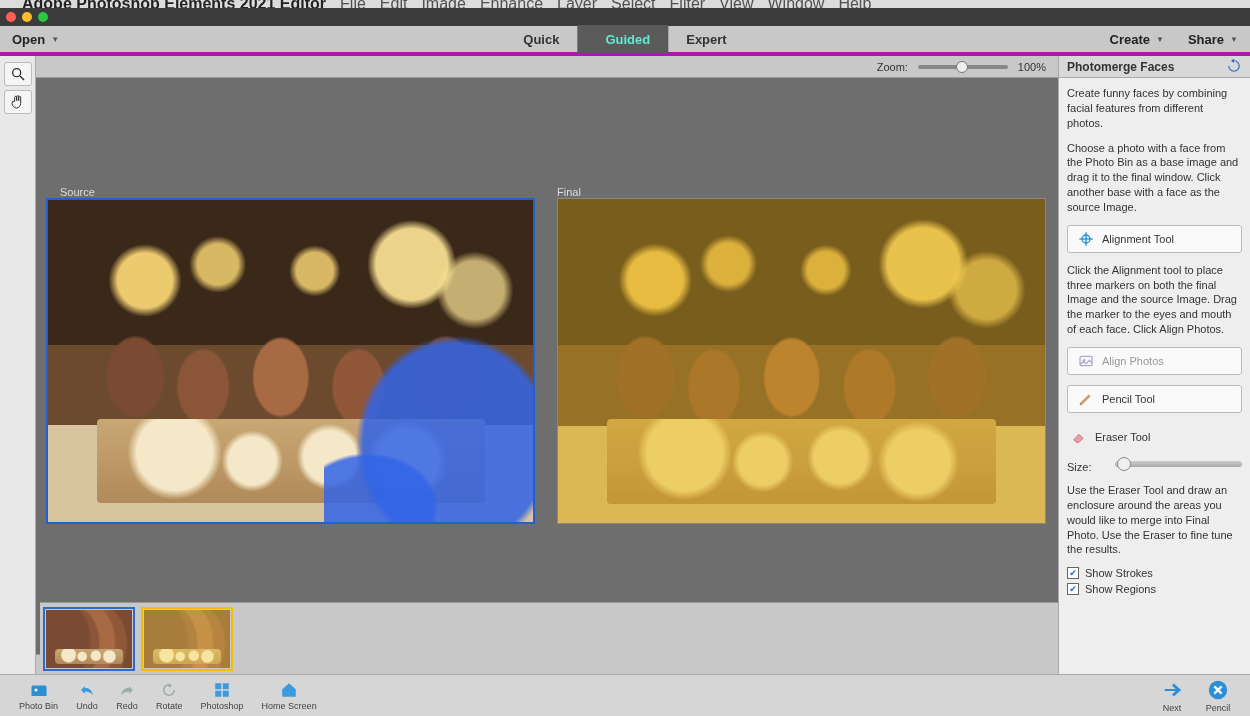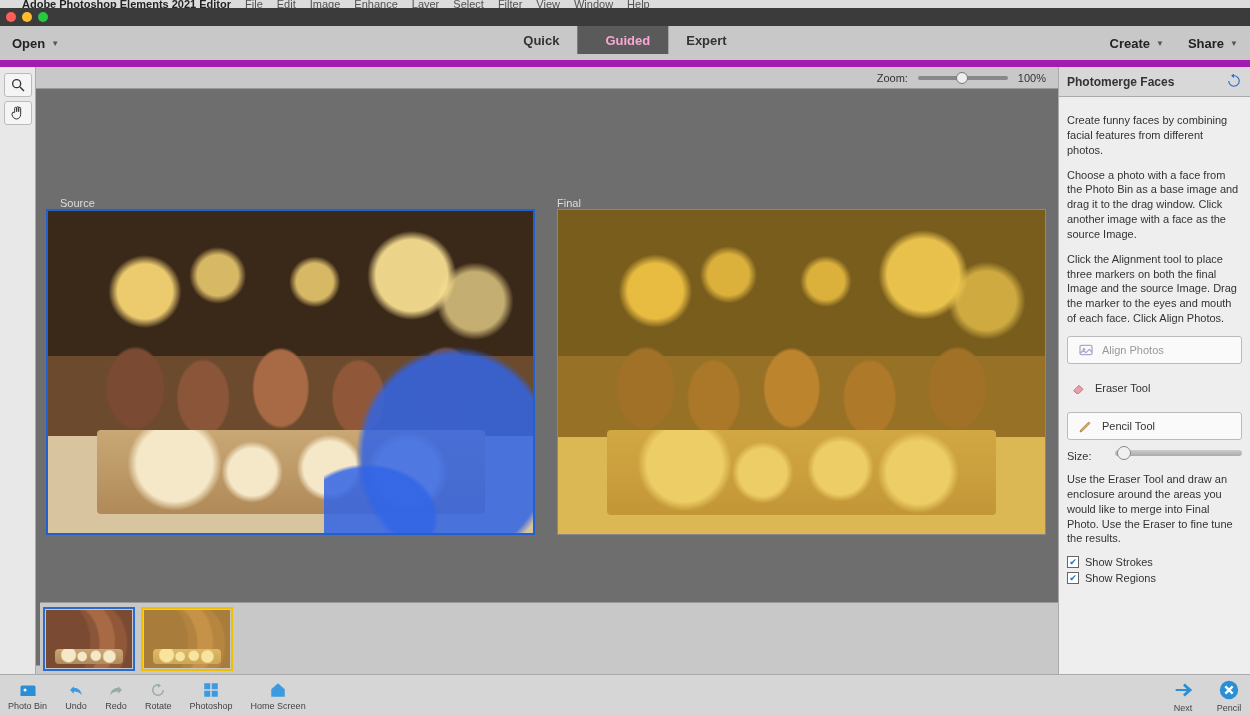--- a/index.html
+++ b/index.html
@@ -1,38 +1,38 @@
 <!DOCTYPE html>
 <html><head>
 <meta charset="utf-8">
 <style>
 * { margin: 0; padding: 0; box-sizing: border-box; font-family: -apple-system, "Helvetica Neue", Arial, sans-serif; }
 body { width: 1250px; height: 716px; background: #d0d0d0; overflow: hidden; position: relative; }
 
 
-.menubar { height: 8px; background: #dcdcdc; display: flex; align-items: center; padding: 0 8px; font-size: 11px; color: #505050; gap: 14px; overflow: hidden; }
+.menubar { height: 8px; background: #dcdcdc; display: flex; align-items: center; padding: 0 8px; font-size: 16px; color: #505050; gap: 14px; overflow: hidden; }
 .menubar .apple { font-size: 12px; }
 .menubar .appname { font-weight: bold; color: #222; }
 .menubar .mi { cursor: default; }
 
 
 .titlebar { height: 18px; background: #3b3b3b; display: flex; align-items: center; padding-left: 6px; }
 .traffic { display: flex; gap: 6px; }
 .traffic span { width: 10px; height: 10px; border-radius: 50%; display: block; }
 .tl-close { background: #ff5f57; }
 .tl-min { background: #ffbd2e; }
 .tl-max { background: #28c940; }
 
 
-.main-toolbar { height: 41px; background: #c8c8c8; border-bottom: 7px solid #a21caf; display: flex; font-size: 13px; color: #222; }
+.main-toolbar { height: 30px; background: #c8c8c8; border-bottom: 4px solid #a21caf; display: flex; align-items: center; font-size: 13px; color: #222; }
 .open-btn { padding: 0 12px; height: 100%; display: flex; align-items: center; gap: 6px; font-weight: bold; cursor: default; }
 .tri-down { font-size: 8px; color: #555; }
 .mode-tabs { margin-left: auto; margin-right: auto; position: absolute; left: 50%; transform: translateX(-50%); display: flex; height: 28px; }
 .mode-tab { padding: 0 18px; display: flex; align-items: center; font-weight: bold; color: #333; cursor: default; }
-.mode-tab.active { background: #5a5a5a; color: #f9a8d4; padding-left: 28px; }
+.mode-tab.active { background: #5a5a5a; color: #5eead4; padding-left: 28px; }
 .right-btns { margin-left: auto; display: flex; height: 100%; }
 .right-btn { padding: 12px 12px; display: flex; align-items: center; gap: 6px; font-weight: bold; cursor: default; }
 
 
 .workspace { display: flex; height: 618px; }
 
 
 .toolrail { width: 36px; background: #e8e8e8; border-right: 1px solid #aaa; display: flex; flex-direction: column; align-items: center; padding-top: 6px; gap: 4px; }
 .toolrail .t { width: 28px; height: 24px; display: flex; align-items: center; justify-content: center; border: 1px solid #bbb; background: #f5f5f5; border-radius: 3px; cursor: default; }
 .toolrail svg { width: 16px; height: 16px; }
@@ -84,44 +84,44 @@
 }
 
 .yellowov { position: absolute; inset: 0; background: rgba(230,200,50,.45); mix-blend-mode: multiply; }
 .yellowov2 { position: absolute; inset: 0; background: rgba(255,220,80,.35); }
 
 .panel-footer { height: 20px; background: #c8c8c8; border-top: 1px solid #999; display:flex; justify-content:flex-end; align-items:center; padding-right:8px; gap:8px; font-size:11px; color:#444;}
 .panel-footer .ic { cursor:default; }
 
 
 .sidepanel { width: 192px; background: #eeeeee; border-left: 1px solid #aaa; display: flex; flex-direction: column; font-size: 11px; color: #333; }
-.sp-head { height: 30px; background: #d8d8d8; border-bottom: 1px solid #aaa; display:flex; align-items:center; padding: 0 8px; justify-content: space-between; }
+.sp-head { height: 22px; background: #d8d8d8; border-bottom: 1px solid #aaa; display:flex; align-items:center; padding: 0 8px; justify-content: space-between; }
 .sp-head .title { font-weight: bold; font-size: 12px; }
 .sp-head .reset { color: #2a6bcf; cursor: default; }
-.sp-body { padding: 16px 8px; overflow: hidden; }
+.sp-body { padding: 8px 8px; overflow: hidden; }
 .sp-body p { margin-bottom: 10px; line-height: 1.35; }
 .tool-btn { border: 1px solid #bbb; background: #fafafa; border-radius: 3px; height: 28px; display: flex; align-items: center; gap: 8px; padding: 0 10px; margin-bottom: 10px; cursor: default; }
 .tool-btn.disabled { color: #999; }
 .tool-btn.naked { border: none; background: transparent; padding: 0 4px; }
 .tool-btn svg { width: 16px; height: 16px; }
 .sizerow { display: flex; align-items: flex-start; gap: 24px; margin: 4px 0 10px; }
 .size-slider { position: relative; flex:1; height: 6px; background: linear-gradient(#ccc,#aaa); border-radius: 3px; }
 .size-slider .knob { position:absolute; left:2px; top:-4px; width:14px; height:14px; background:#f0f0f0; border:1px solid #888; border-radius:50%; }
 .cb-row { display: flex; align-items: center; gap: 6px; margin: 4px 0; }
 .cb { width: 12px; height: 12px; border: 1px solid #666; background: #fff; display:flex; align-items:center; justify-content:center; font-size:9px; color:#2a6bcf; cursor:default; }
 
 
 .photobin { position: absolute; left: 40px; right: 192px; bottom: 42px; height: 72px; background: #c8c8c8; border-top:1px solid #999; display:flex; align-items:center; padding: 6px; gap: 12px; }
 .thumb { width: 86px; height: 58px; position: relative; cursor:default; }
 .thumb .photo { border-radius: 1px; }
 .thumb.sel-blue { outline: 2px solid #2a6bcf; outline-offset: 1px; }
 .thumb.sel-yellow { outline: 2px solid #f0c000; outline-offset: 1px; }
 
 
-.bottombar { position:absolute; left:0; right:0; bottom:0; height:42px; background:#d6d6d6; border-top:1px solid #aaa; display:flex; align-items:center; padding: 0 8px; font-size:10px; color:#444; }
+.bottombar { position:absolute; left:0; right:0; bottom:0; height:42px; background:#d6d6d6; border-top:1px solid #aaa; display:flex; align-items:center; padding: 0 19px; font-size:10px; color:#444; }
 .bb-left { display:flex; gap:18px; align-items:flex-end; }
 .bb-item { display:flex; flex-direction:column; align-items:center; gap:2px; cursor:default; }
 .bb-item svg { width:22px; height:18px; }
 .bb-item.active svg rect, .bb-item.active svg path { fill:#2a8fd6; }
 .bb-item .lbl { font-size:9px; white-space:nowrap; }
 .bb-right { margin-left:auto; display:flex; gap:20px; align-items:flex-end; }
 .bb-right .bb-item svg { width:26px; height:22px; }
 </style>
 </head>
 <body>
@@ -217,46 +217,54 @@
     <div class="sp-head">
       <span class="title">Photomerge Faces</span>
       <span class="reset">
         <svg width="16" height="14" viewBox="0 0 24 24">
             <path d="M4 12a8 8 0 108-8v3L7 3l5-4v3a10 10 0 11-10 10z" fill="#2a6bcf"></path>
           </svg>
       </span>
     </div>
     <div class="sp-body">
       <p>Create funny faces by combining facial features from different photos.</p>
-      <p>Choose a photo with a face from the Photo Bin as a base image and drag it to the drag window. Click another image with a face as the source Image.</p>
-
+      <p>Choose a photo with a face from the Photo Bin as a base image and drag it to the final window. Click another base with a face as the source Image.</p>
+
+      <div class="tool-btn">
+        <svg viewBox="0 0 24 24">
+            <circle cx="12" cy="12" r="6" fill="none" stroke="#2a8fd6" stroke-width="2"></circle>
+            <line x1="12" y1="2" x2="12" y2="22" stroke="#2a8fd6" stroke-width="2"></line>
+            <line x1="2" y1="12" x2="22" y2="12" stroke="#2a8fd6" stroke-width="2"></line>
+          </svg>
+        <span>Alignment Tool</span>
+      </div>
 
       <p>Click the Alignment tool to place three markers on both the final Image and the source Image. Drag the marker to the eyes and mouth of each face. Click Align Photos.</p>
 
       <div class="tool-btn disabled">
         <svg viewBox="0 0 24 24">
             <rect x="3" y="5" width="18" height="14" rx="2" fill="none" stroke="#aac" stroke-width="2"></rect>
             <circle cx="9" cy="11" r="2" fill="#aac"></circle>
             <path d="M3 17l5-4 4 3 5-5 4 4" fill="none" stroke="#aac" stroke-width="2"></path>
           </svg>
         <span>Align Photos</span>
       </div>
 
+      <div class="tool-btn">
+        <svg viewBox="0 0 24 24">
+            <path d="M3 21l3-1 12-12-2-2L4 18l-1 3z" fill="#d9a86a" stroke="#a06830" stroke-width="1"></path>
+          </svg>
+        <span>Pencil Tool</span>
+      </div>
+
       <div class="tool-btn naked">
         <svg viewBox="0 0 24 24">
             <path d="M4 16l8-8 6 6-6 6H8l-4-4z" fill="#e8a0a8" stroke="#b05060" stroke-width="1"></path>
           </svg>
         <span>Eraser Tool</span>
-      </div>
-
-      <div class="tool-btn">
-        <svg viewBox="0 0 24 24">
-            <path d="M3 21l3-1 12-12-2-2L4 18l-1 3z" fill="#d9a86a" stroke="#a06830" stroke-width="1"></path>
-          </svg>
-        <span>Pencil Tool</span>
       </div>
 
       <div class="sizerow">
         <span>Size:</span>
         <div class="size-slider">
             <div class="knob"></div>
           </div>
       </div>
 
       <p>Use the Eraser Tool and draw an enclosure around the areas you would like to merge into Final Photo. Use the Eraser to fine tune the results.</p>

